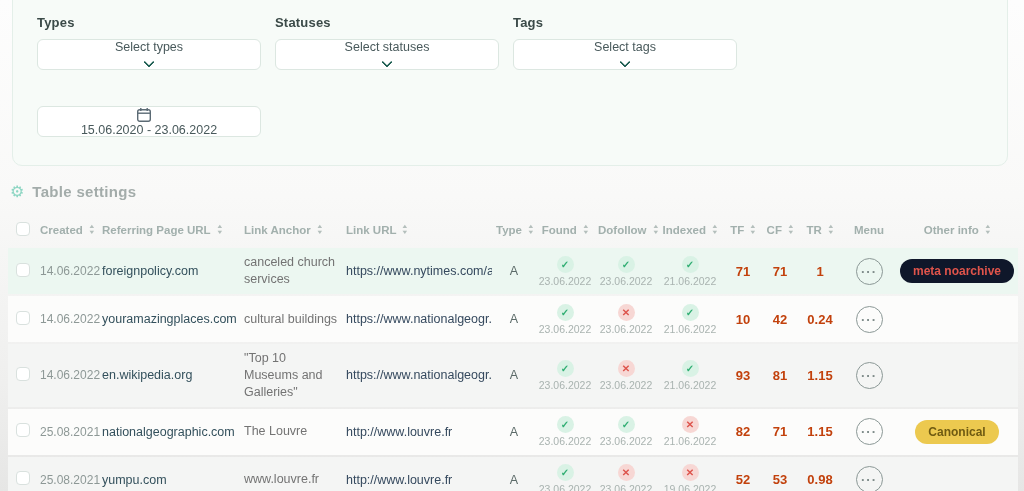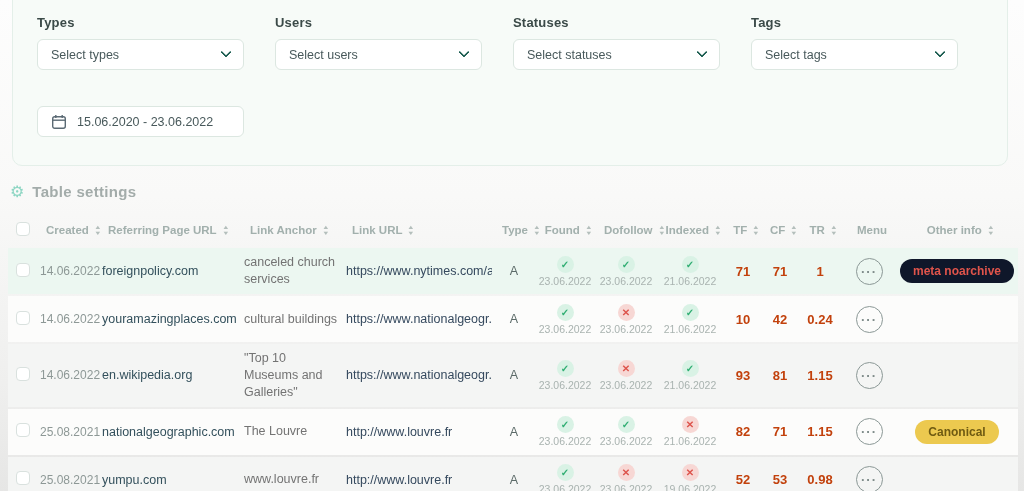--- a/index.html
+++ b/index.html
@@ -14,44 +14,44 @@
   .filter-panel {
     position:absolute; left:12px; top:-18px; width:996px; height:184px;
     background:#f7fbf8; border:1px solid #e4efe9; border-radius:10px;
     padding:32px 0 0 24px;
   }
   .filter-row { display:flex; }
   .filter-row + .filter-row { margin-top:14px; }
   .ffield { width:238px; }
   .flabel { font-size:13px; font-weight:700; color:#3b4a48; margin-bottom:9px; letter-spacing:.2px; }
   .fselect, .fdate {
-    width:207px; height:31px; background:#fff; border:1px solid #dce7e1;
+    width:224px; height:31px; background:#fff; border:1px solid #dce7e1;
     border-radius:6px; display:flex; align-items:center; padding:0 13px;
-    font-size:12.5px; color:#48595b; cursor:pointer;
+    font-size:12.5px; color:#48595b; cursor:pointer;flex-direction:column;
   }
   .fselect { justify-content:space-between; }
   .chev {
     width:8px; height:8px; border-right:2px solid #1d5e52; border-bottom:2px solid #1d5e52;
     transform:rotate(45deg) translate(-2px,-2px); border-radius:1px;
   }
   .fdate { align-self:flex-end; }
   .fdate svg { margin-right:10px; flex:0 0 auto; }
   .date-slot { padding-top:22px; }
 
   
   .tset { position:absolute; left:10px; top:183px; display:flex; align-items:center; cursor:pointer; }
   .gear { color:#8dd6c3; font-size:16px; margin-right:8px; line-height:1; }
   .tset-label { font-size:15px; font-weight:700; color:#a3acaa; letter-spacing:.3px; }
 
   
   .table-wrap { position:absolute; left:8px; top:210px; width:1010px; }
   table { width:1010px; table-layout:fixed; border-collapse:separate; border-spacing:0 2px; }
   th { font-size:11.5px; font-weight:600; color:#a2b0ad; text-align:left; padding:10px 2px 8px 2px; white-space:nowrap; }
   th.c, td.c { text-align:center; }
-  .thlab { display:inline-flex; align-items:flex-end;margin-left:6px; }
+  .thlab { display:inline-flex; align-items:flex-start; }
   .sort { display:inline-flex; flex-direction:column; margin-left:6px; gap:1px; cursor:pointer; }
   .sort i { font-style:normal; font-size:5.5px; line-height:5px; color:#b4bfbc; transform:scaleX(1.4); }
   td { padding:6px 2px; vertical-align:middle; font-size:12.5px; height:46px; }
   tbody tr { background:#fcfcfb; }
   tbody tr:nth-child(odd) { background:#f4f5f4; }
   tbody tr:first-child { background:#ecf7f1; }
   .cell-check { padding-left:8px; }
   .checkbox { width:14px; height:14px; border:1px solid #d9e1de; border-radius:4px; background:#fff; display:inline-block; cursor:pointer; }
   td.created { color:#8d9896; font-size:12px; }
   td.ref a { color:#33505c; text-decoration:none; cursor:pointer; }
@@ -77,27 +77,20 @@
 </style>
 </head>
 <body>
 
 <div class="filter-panel">
   <div class="filter-row">
     <div class="ffield">
       <div class="flabel">Types</div>
       <div class="fselect">
         <span>Select types</span>
-        <span class="chev"></span>
-      </div>
-    </div>
-    <div class="ffield">
-      <div class="flabel">Users</div>
-      <div class="fselect">
-        <span>Select users</span>
         <span class="chev"></span>
       </div>
     </div>
     <div class="ffield">
       <div class="flabel">Statuses</div>
       <div class="fselect">
         <span>Select statuses</span>
         <span class="chev"></span>
       </div>
     </div>

